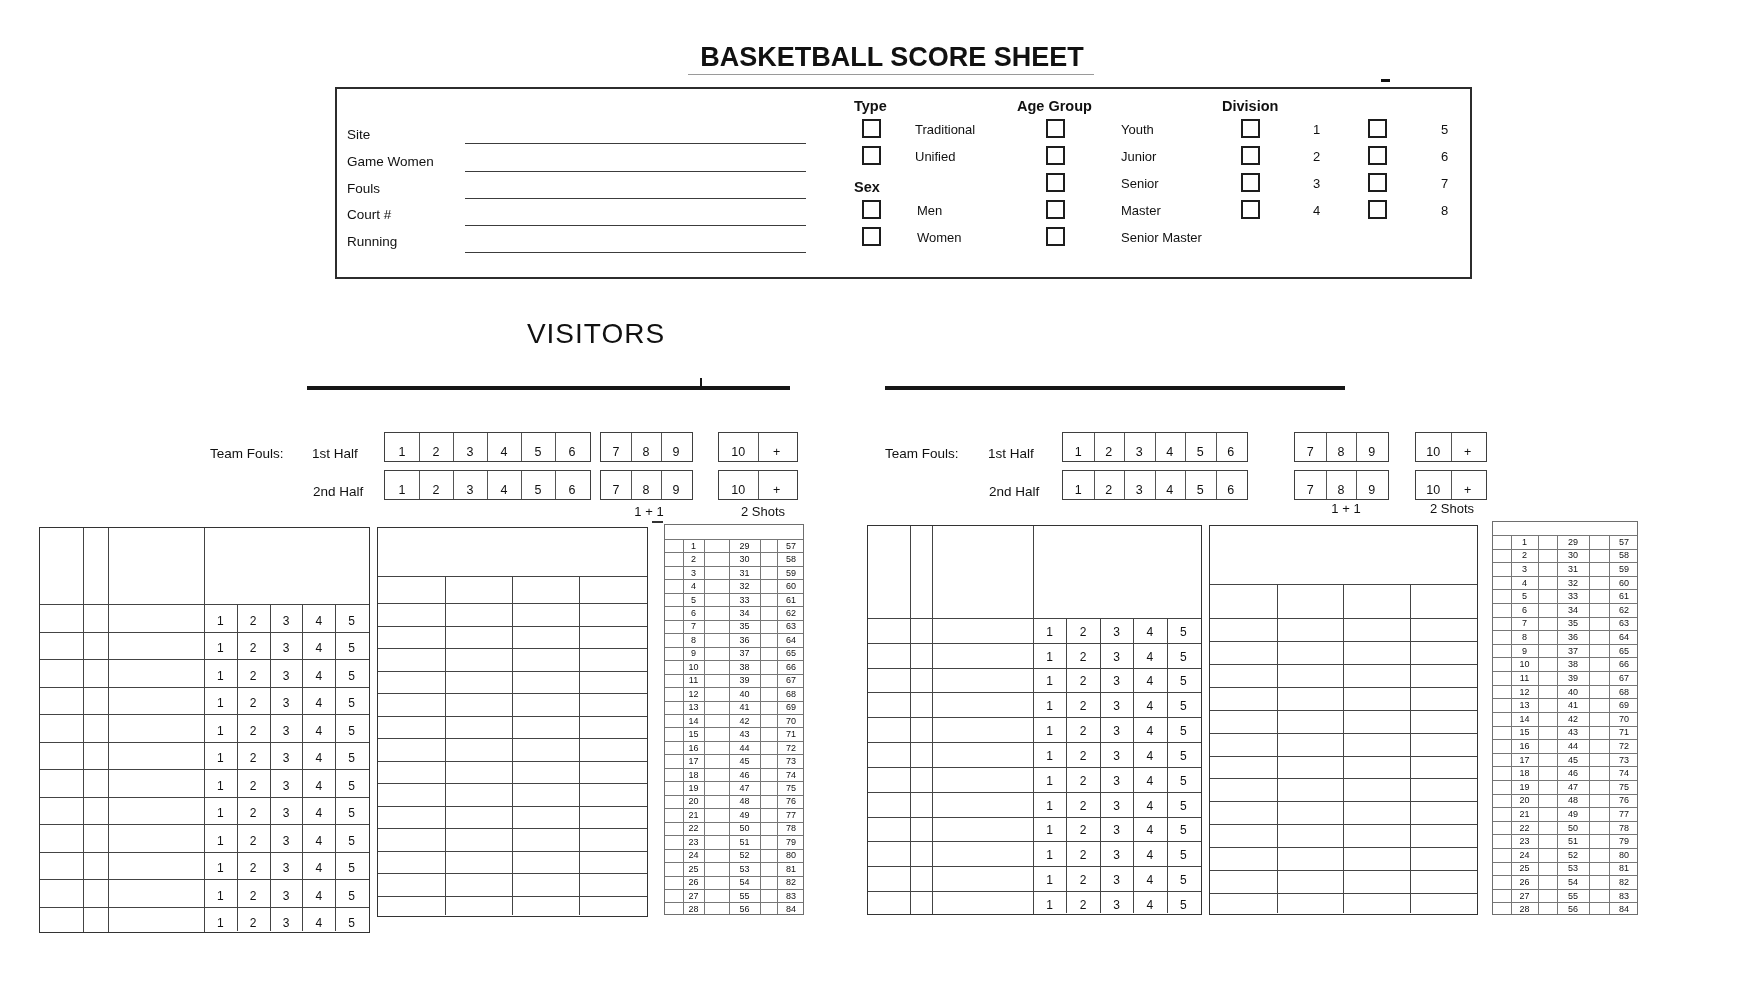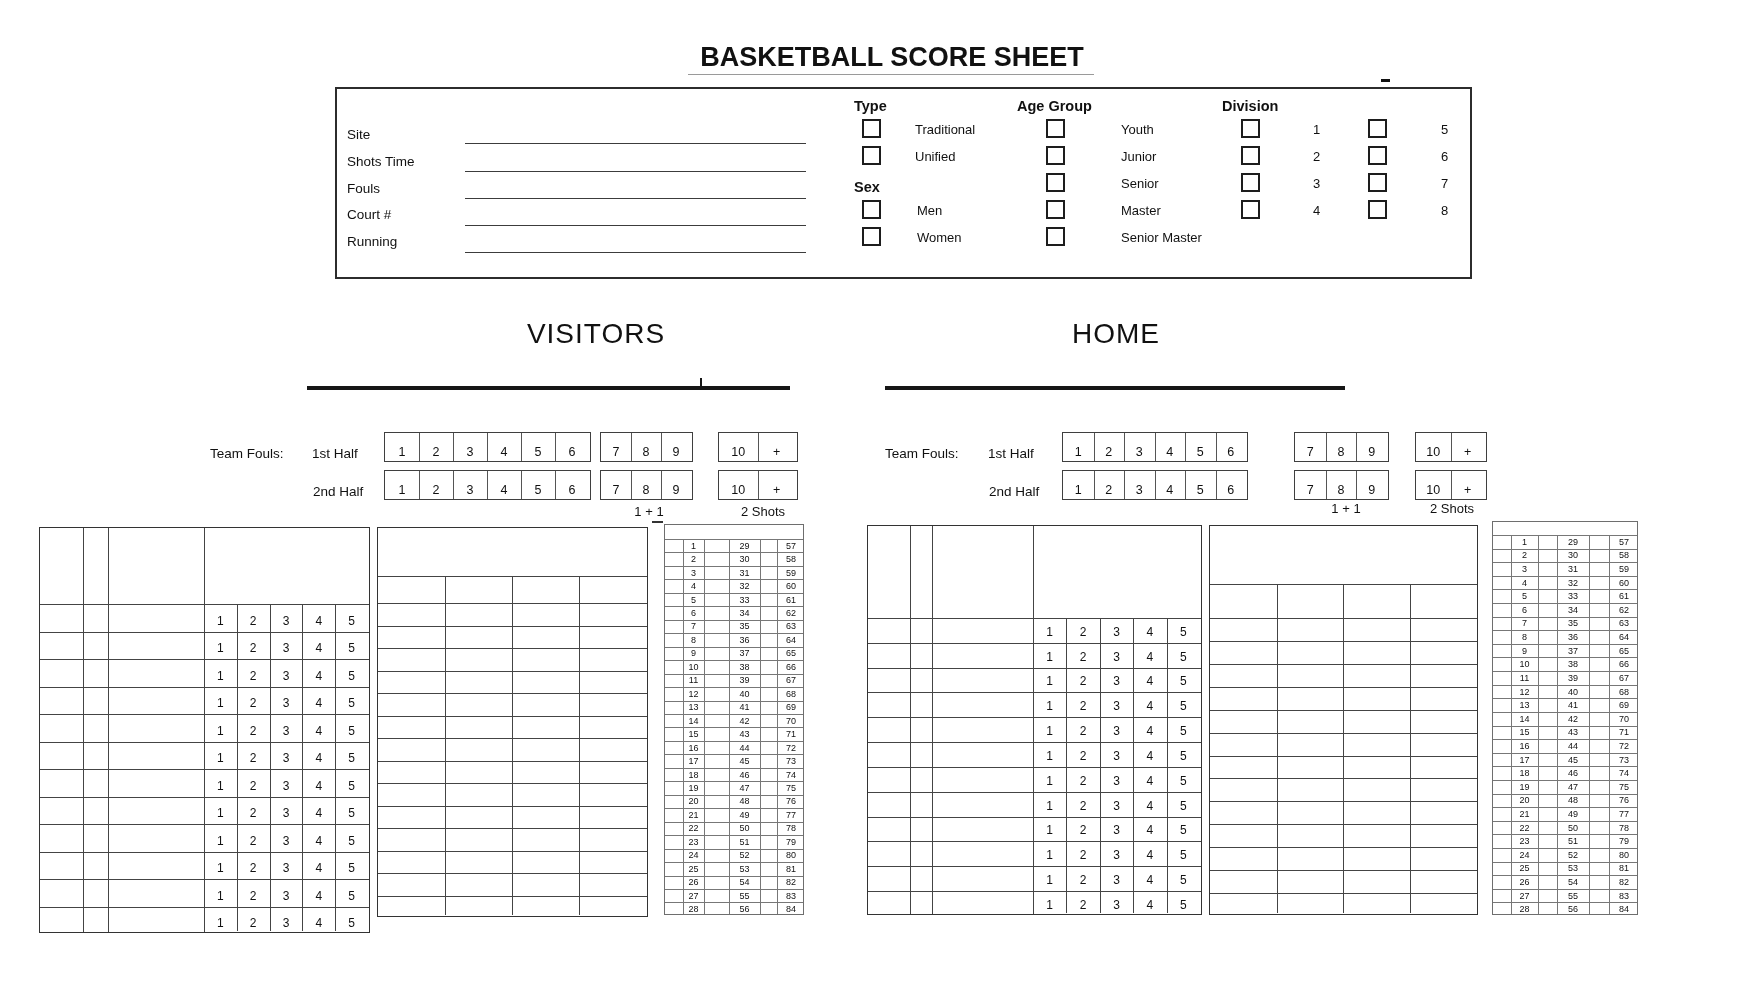--- a/index.html
+++ b/index.html
@@ -49,21 +49,20 @@
   <div class="ft-line2" style="left:379px;top:551px;width:267px;">
     <span>• = FT Made</span>
     <span>O = FT missed</span>
   </div>
   <div class="lbl center" style="left:377px;top:581px;width:68px;font-size:11.5px;">1st</div>
   <div class="lbl center" style="left:445px;top:581px;width:68px;font-size:11.5px;">2nd</div>
   <div class="lbl center" style="left:513px;top:581px;width:68px;font-size:11.5px;">3rd</div>
   <div class="lbl center" style="left:580px;top:581px;width:68px;font-size:11.5px;">4th</div>
   <div class="lbl bold center" style="left:664px;top:525px;width:140px;font-size:11px;">Running Score</div>
 
-  <div class="lbl center" style="left:966px;top:318px;width:300px;font-size:28px;letter-spacing:1px;">HOME</div>
   <div class="abs" style="left:885px;top:386px;width:460px;height:4px;background:#161616;"></div>
 
   <div class="lbl" style="left:885px;top:446px;">Team Fouls:</div>
   <div class="lbl" style="left:988px;top:446px;">1st Half</div>
   <div class="lbl" style="left:989px;top:484px;">2nd Half</div>
   <div class="lbl center" style="left:1315px;top:502px;width:62px;font-size:13px;">1 + 1</div>
   <div class="lbl center" style="left:1412px;top:502px;width:80px;font-size:13px;">2 Shots</div>
 
   <div class="lbl center" style="left:867px;top:540px;width:42px;font-size:12px;">No.</div>
   <div class="lbl center" style="left:909px;top:540px;width:22px;font-size:12px;">U</div>
@@ -76,21 +75,21 @@
     <span>O = FT missed</span>
   </div>
   <div class="lbl center" style="left:1209px;top:592px;width:67px;font-size:11.5px;">1st</div>
   <div class="lbl center" style="left:1276px;top:592px;width:67px;font-size:11.5px;">2nd</div>
   <div class="lbl center" style="left:1343px;top:592px;width:67px;font-size:11.5px;">3rd</div>
   <div class="lbl center" style="left:1411px;top:592px;width:67px;font-size:11.5px;">4th</div>
   <div class="lbl bold center" style="left:1492px;top:522px;width:146px;font-size:11px;">Running Score</div>
 
 <div class="lbl" style="left: 347px; top: 127px;">Site</div>
     <div class="abs" style="left: 465px; top: 143px; width: 341px; border-bottom: 1.5px solid rgb(60, 60, 60);"></div>
-    <div class="lbl" style="left: 347px; top: 154px;">Shots Time</div>
+    <div class="lbl" style="left: 347px; top: 154px;">Game Women</div>
     <div class="abs" style="left: 465px; top: 171px; width: 341px; border-bottom: 1.5px solid rgb(60, 60, 60);"></div>
     <div class="lbl" style="left: 347px; top: 181px;">Fouls</div>
     <div class="abs" style="left: 465px; top: 198px; width: 341px; border-bottom: 1.5px solid rgb(60, 60, 60);"></div>
     <div class="lbl" style="left: 347px; top: 207px;">Court #</div>
     <div class="abs" style="left: 465px; top: 225px; width: 341px; border-bottom: 1.5px solid rgb(60, 60, 60);"></div>
     <div class="lbl" style="left: 347px; top: 234px;">Running</div>
     <div class="abs" style="left: 465px; top: 252px; width: 341px; border-bottom: 1.5px solid rgb(60, 60, 60);"></div>
     <div class="cb" style="left: 862px; top: 119px;"></div>
     <div class="lbl" style="left: 915px; top: 123px; font-size: 13px;">Traditional</div>
     <div class="cb" style="left: 862px; top: 146px;"></div>

